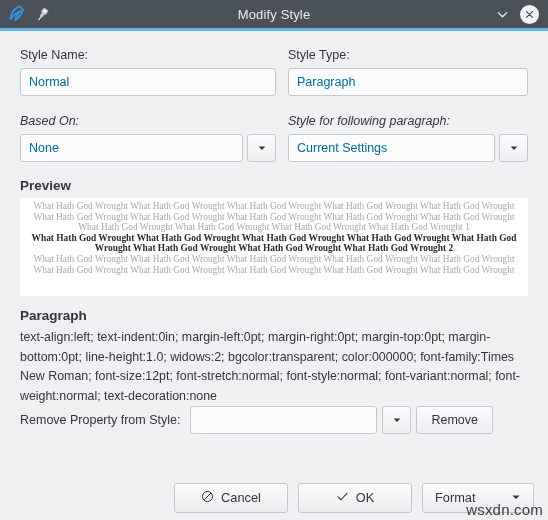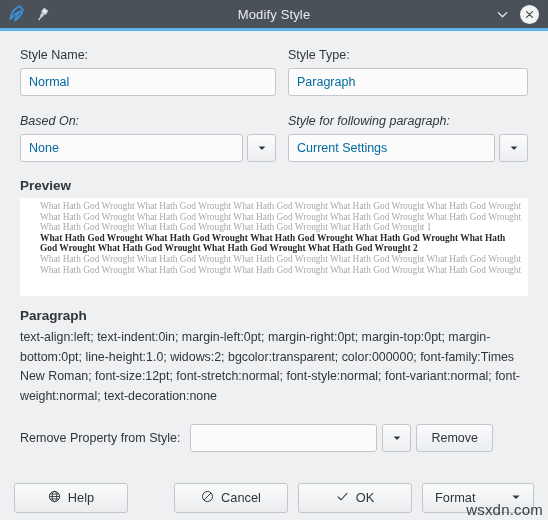--- a/index.html
+++ b/index.html
@@ -151,43 +151,43 @@
     font-size: 13.5px;
     color: #31363b;
     margin: 16px 0 5px 0;
   }
   .section-title.def { margin-top: 12px; }
 
   .preview-box {
     background: #ffffff;
     height: 98px;
     overflow: hidden;
-    padding: 3px 4px 0 20px;
+    padding: 3px 4px 0 4px;
     box-sizing: border-box;
     font-family: "Liberation Serif", serif;
     font-size: 9.4px;
     line-height: 10.6px;
+    text-align: center;
   }
   .preview-para { margin: 0; }
   .preview-para.dim { color: #a6a8ac; }
   .preview-para.active { color: #2b2b2b; font-weight: bold; }
 
   .definition-text {
     margin: 0;
     font-size: 12.4px;
     line-height: 19.5px;
     color: #31363b;
     word-break: normal;
   }
 
   .remove-row {
     display: flex;
     align-items: center;
     gap: 5px;
-    margin-top: 18px;
   }
   .remove-row .rm-label {
     font-size: 12.5px;
     color: #31363b;
     margin-right: 5px;
   }
   .remove-row .textinput {
     width: 187px;
     flex: 0 0 187px;
   }
@@ -356,30 +356,20 @@
         <svg viewBox="0 0 12 12" width="10" height="10" aria-hidden="true">
           <path d="M2 4.3 L6 8.3 L10 4.3 Z" fill="#33383d"></path>
         </svg>
       </div>
       <button class="pushbtn">Remove</button>
     </div>
 
   </div>
 
   <div class="buttonbar">
-    <button class="btn-main btn-help">
-      <span>
-        <svg viewBox="0 0 16 16" width="13" height="13" aria-hidden="true">
-          <circle cx="8" cy="8" r="6.3" fill="none" stroke="#31363b" stroke-width="1.2"></circle>
-          <ellipse cx="8" cy="8" rx="2.7" ry="6.3" fill="none" stroke="#31363b" stroke-width="1.1"></ellipse>
-          <path d="M1.7 8 H14.3 M2.6 5 H13.4 M2.6 11 H13.4" stroke="#31363b" stroke-width="1.1" fill="none"></path>
-        </svg>
-      </span>
-      <span>Help</span>
-    </button>
 
     <div class="spacer-flex"></div>
 
     <button class="btn-main btn-cancel">
       <span>
         <svg viewBox="0 0 16 16" width="13" height="13" aria-hidden="true">
           <circle cx="8" cy="8" r="6.2" fill="none" stroke="#31363b" stroke-width="1.2"></circle>
           <path d="M3.6 12.4 L12.4 3.6" stroke="#31363b" stroke-width="1.2"></path>
         </svg>
       </span>

